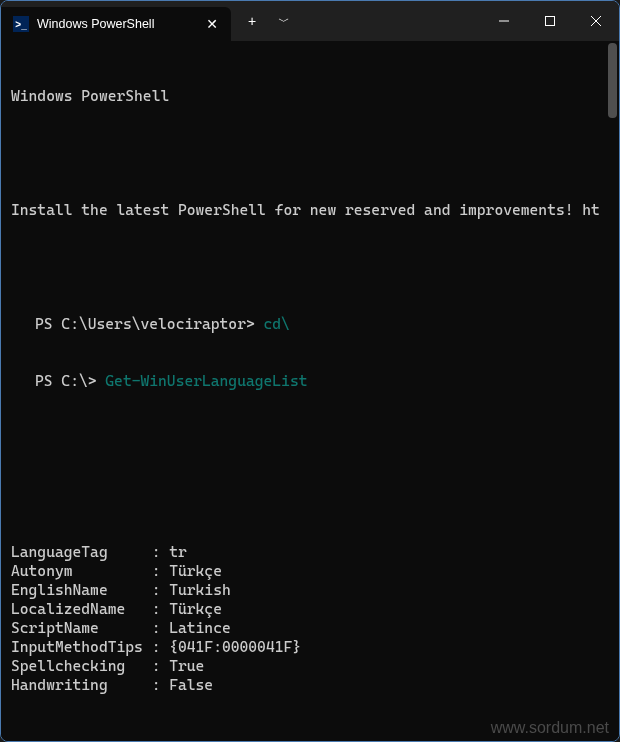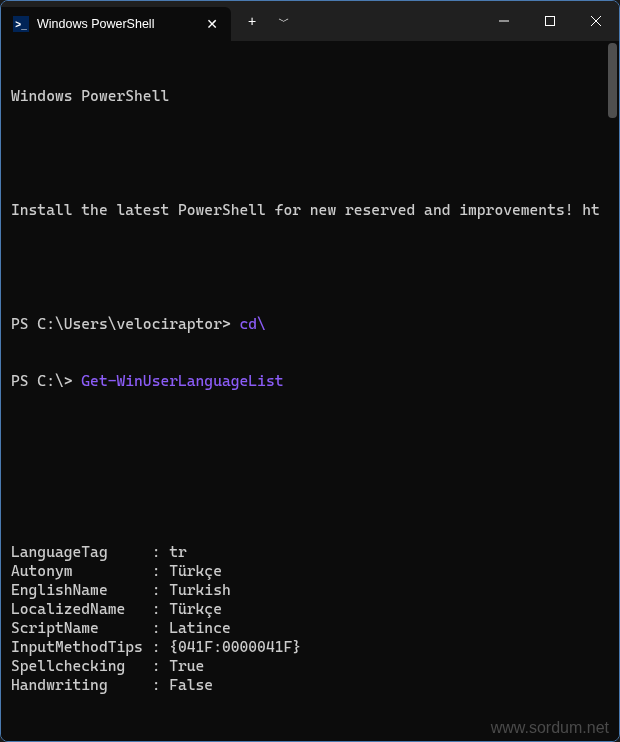--- a/index.html
+++ b/index.html
@@ -105,22 +105,22 @@
     background: #0c0c0c;
     padding: 8px 2px 8px 10px;
     color: #cccccc;
     font-size: 15px;
     line-height: 19px;
     overflow: hidden;
     white-space: pre;
     position: relative;
   }
   .line { white-space: pre; }
-  .prompt { color: #cccccc; }
-  .cmd-yellow { color: #8b5cf6; }
+  .prompt { color: #cccccc; margin-left: 24px; }
+  .cmd-yellow { color: #0f766e; }
   .blank { height: 19px; }
   .watermark {
     position: absolute;
     bottom: 4px;
     right: 10px;
     color: #4a4a4a;
     font-size: 16px;
     font-family: 'Segoe UI', sans-serif;
   }
   .scrollbar {

